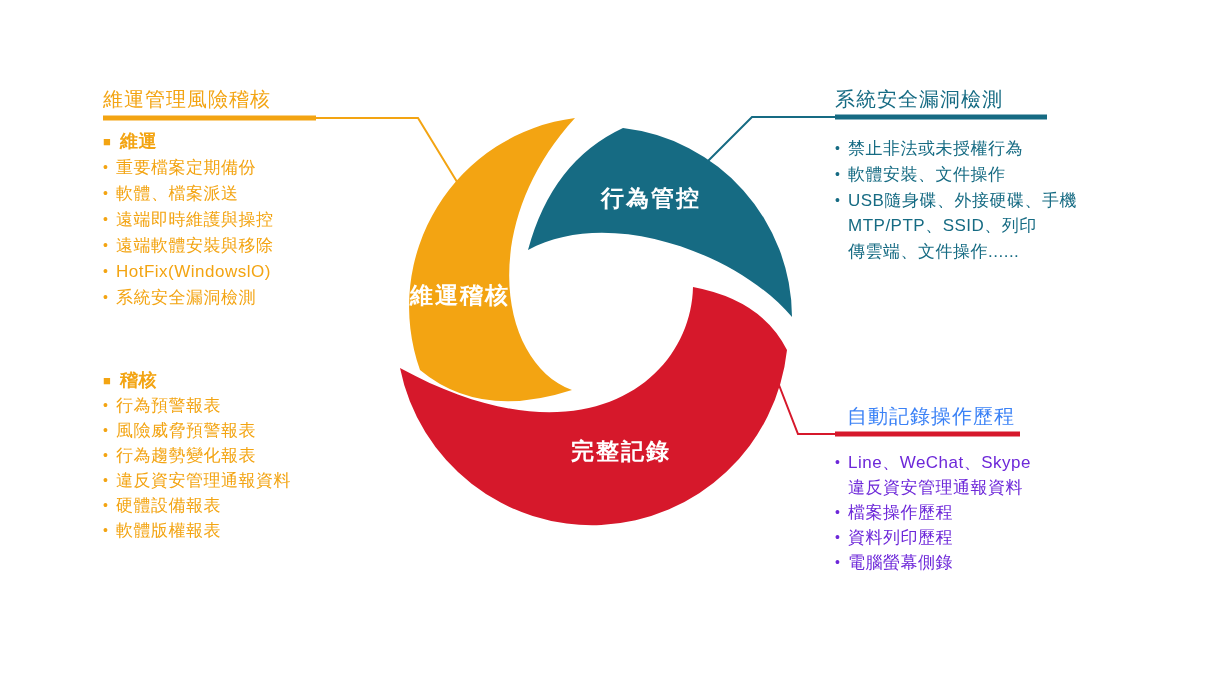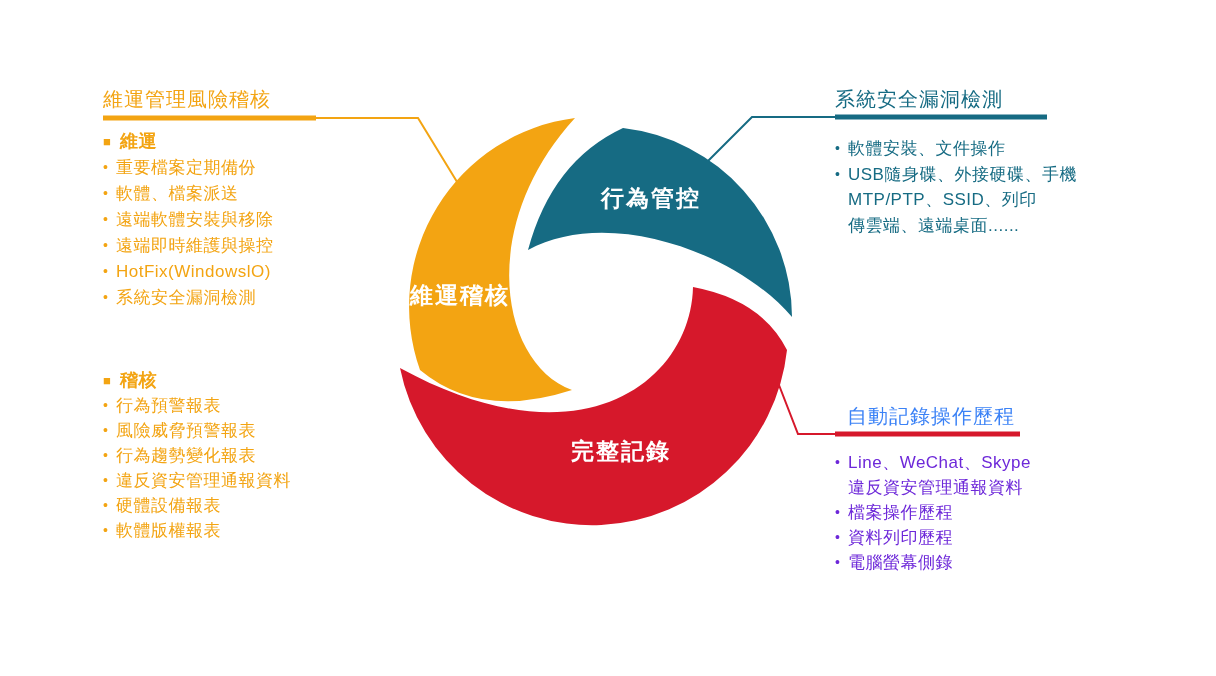--- a/index.html
+++ b/index.html
@@ -67,44 +67,45 @@
     <text class="blade-label" x="621" y="459" text-anchor="middle">完整記錄</text>
   </svg>
 
   <div class="panel panel-left">
     <div class="panel-title">維運管理風險稽核</div>
     <div class="list">
         <div class="group">
           <div class="section-row"><span class="sq">■</span>維運</div>
           <div class="line"><span class="bullet">•</span>重要檔案定期備份</div>
           <div class="line"><span class="bullet">•</span>軟體、檔案派送</div>
+          <div class="line"><span class="bullet">•</span>遠端即時維護與操控</div>
           <div class="line"><span class="bullet">•</span>遠端軟體安裝與移除</div>
-          <div class="line"><span class="bullet">•</span>遠端即時維護與操控</div>
           <div class="line"><span class="bullet">•</span>HotFix(WindowslO)</div>
           <div class="line"><span class="bullet">•</span>系統安全漏洞檢測</div>
         </div>
         <div class="group group2 lh25">
           <div class="section-row"><span class="sq">■</span>稽核</div>
           <div class="line"><span class="bullet">•</span>行為預警報表</div>
           <div class="line"><span class="bullet">•</span>風險威脅預警報表</div>
           <div class="line"><span class="bullet">•</span>行為趨勢變化報表</div>
           <div class="line"><span class="bullet">•</span>違反資安管理通報資料</div>
           <div class="line"><span class="bullet">•</span>硬體設備報表</div>
           <div class="line"><span class="bullet">•</span>軟體版權報表</div>
         </div>
       </div>
   </div>
 
   <div class="panel panel-top-right">
     <div class="panel-title">系統安全漏洞檢測</div>
     <div class="list">
+        <div class="line"><span class="bullet">•</span>禁止非法或未授權行為</div>
         <div class="line"><span class="bullet">•</span>軟體安裝、文件操作</div>
         <div class="line"><span class="bullet">•</span>USB隨身碟、外接硬碟、手機</div>
         <div class="line cont">MTP/PTP、SSID、列印</div>
-        <div class="line cont">傳雲端、遠端桌面......</div>
+        <div class="line cont">傳雲端、文件操作......</div>
       </div>
   </div>
 
   <div class="panel panel-bottom-right">
     <div class="panel-title">自動記錄操作歷程</div>
     <div class="list lh25">
         <div class="line"><span class="bullet">•</span>Line、WeChat、Skype</div>
         <div class="line cont">違反資安管理通報資料</div>
         <div class="line"><span class="bullet">•</span>檔案操作歷程</div>
         <div class="line"><span class="bullet">•</span>資料列印歷程</div>

